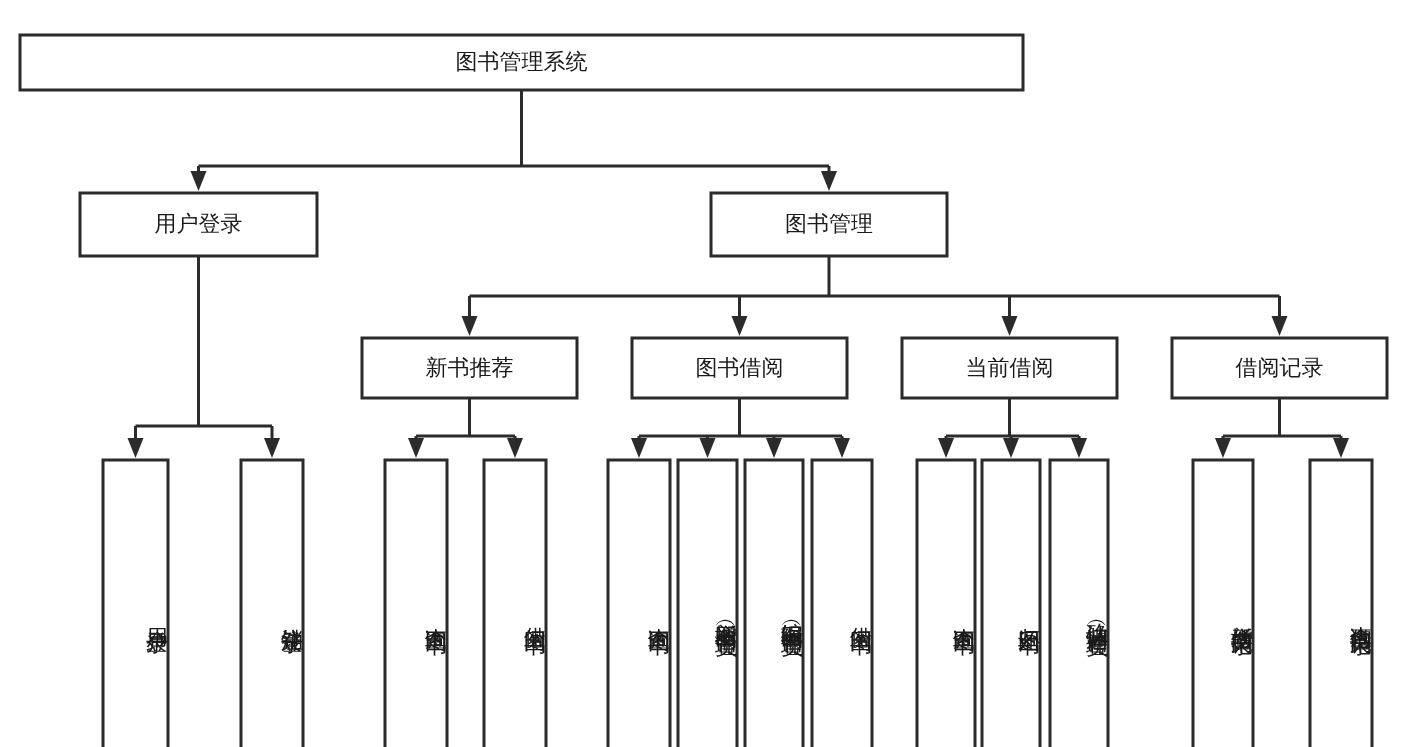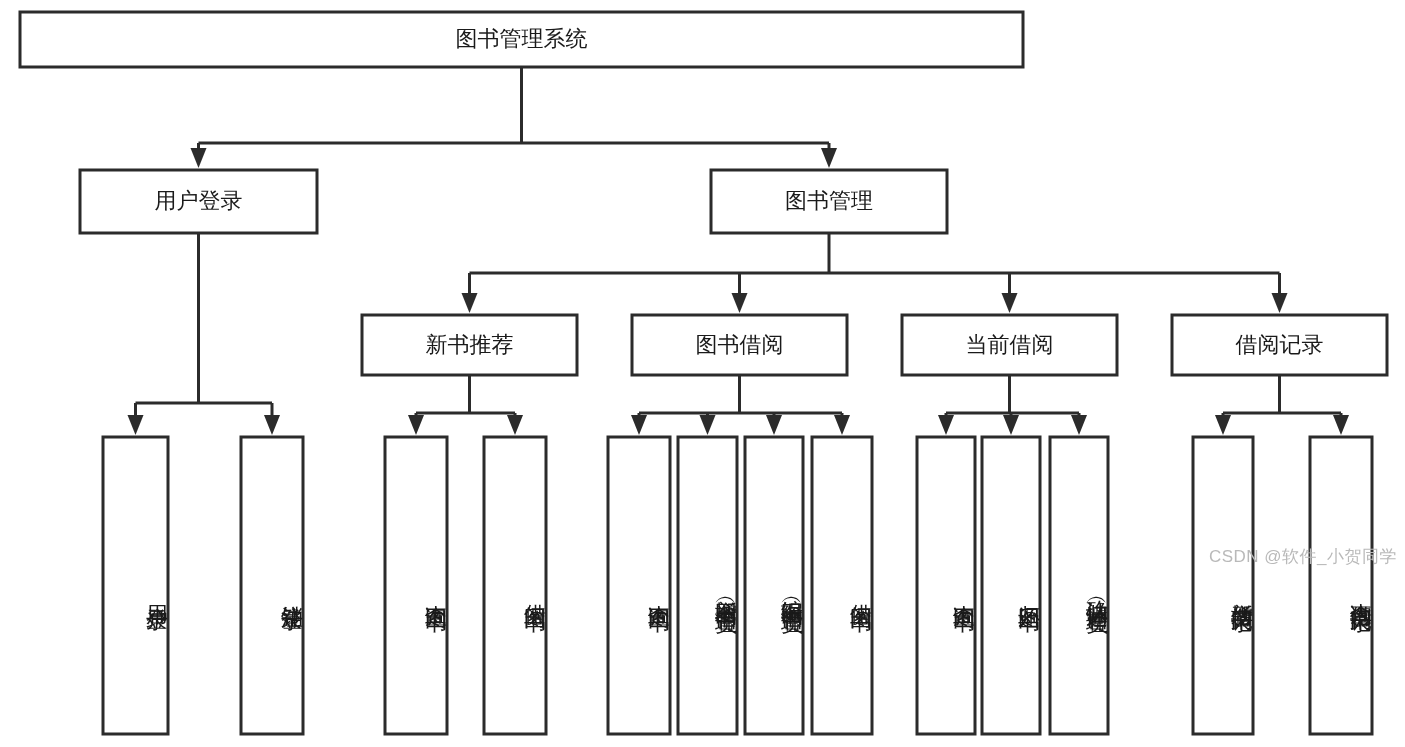--- a/index.html
+++ b/index.html
@@ -12,20 +12,21 @@
     width: 1405px;
     height: 747px;
     font-family: "Liberation Sans", "DejaVu Sans", sans-serif;
     overflow: hidden;
   }
   #diagram-root {
     position: relative;
     width: 1405px;
     height: 574px;
     background: #ffffff;
+    margin-top: 23px;
   }
   svg#tree-svg {
     position: absolute;
     left: 0;
     top: 0;
     width: 1405px;
     height: 747px;
     display: block;
   }
   .node-box {
@@ -178,15 +179,14 @@
       <div class="leaf-label" style="left: 678px; top: 455px; width: 59px; height: 271px;">新增图书（管理员）</div>
       <div class="leaf-label" style="left: 745px; top: 455px; width: 58px; height: 271px;">编辑图书（管理员）</div>
       <div class="leaf-label" style="left: 812px; top: 455px; width: 60px; height: 271px;">借阅图书</div>
       <div class="leaf-label" style="left: 917px; top: 455px; width: 58px; height: 271px;">查询图书</div>
       <div class="leaf-label" style="left: 982px; top: 455px; width: 58px; height: 271px;">归还图书</div>
       <div class="leaf-label" style="left: 1050px; top: 455px; width: 58px; height: 271px;">确认归还（管理员）</div>
       <div class="leaf-label" style="left: 1193px; top: 455px; width: 60px; height: 271px;">新增借阅记录</div>
       <div class="leaf-label" style="left: 1310px; top: 455px; width: 62px; height: 271px;">查询借阅记录</div>
     </div>
 
-  <div class="watermark">CSDN @软件_小贺同学</div>
 
 </div>
 
 </body></html>

